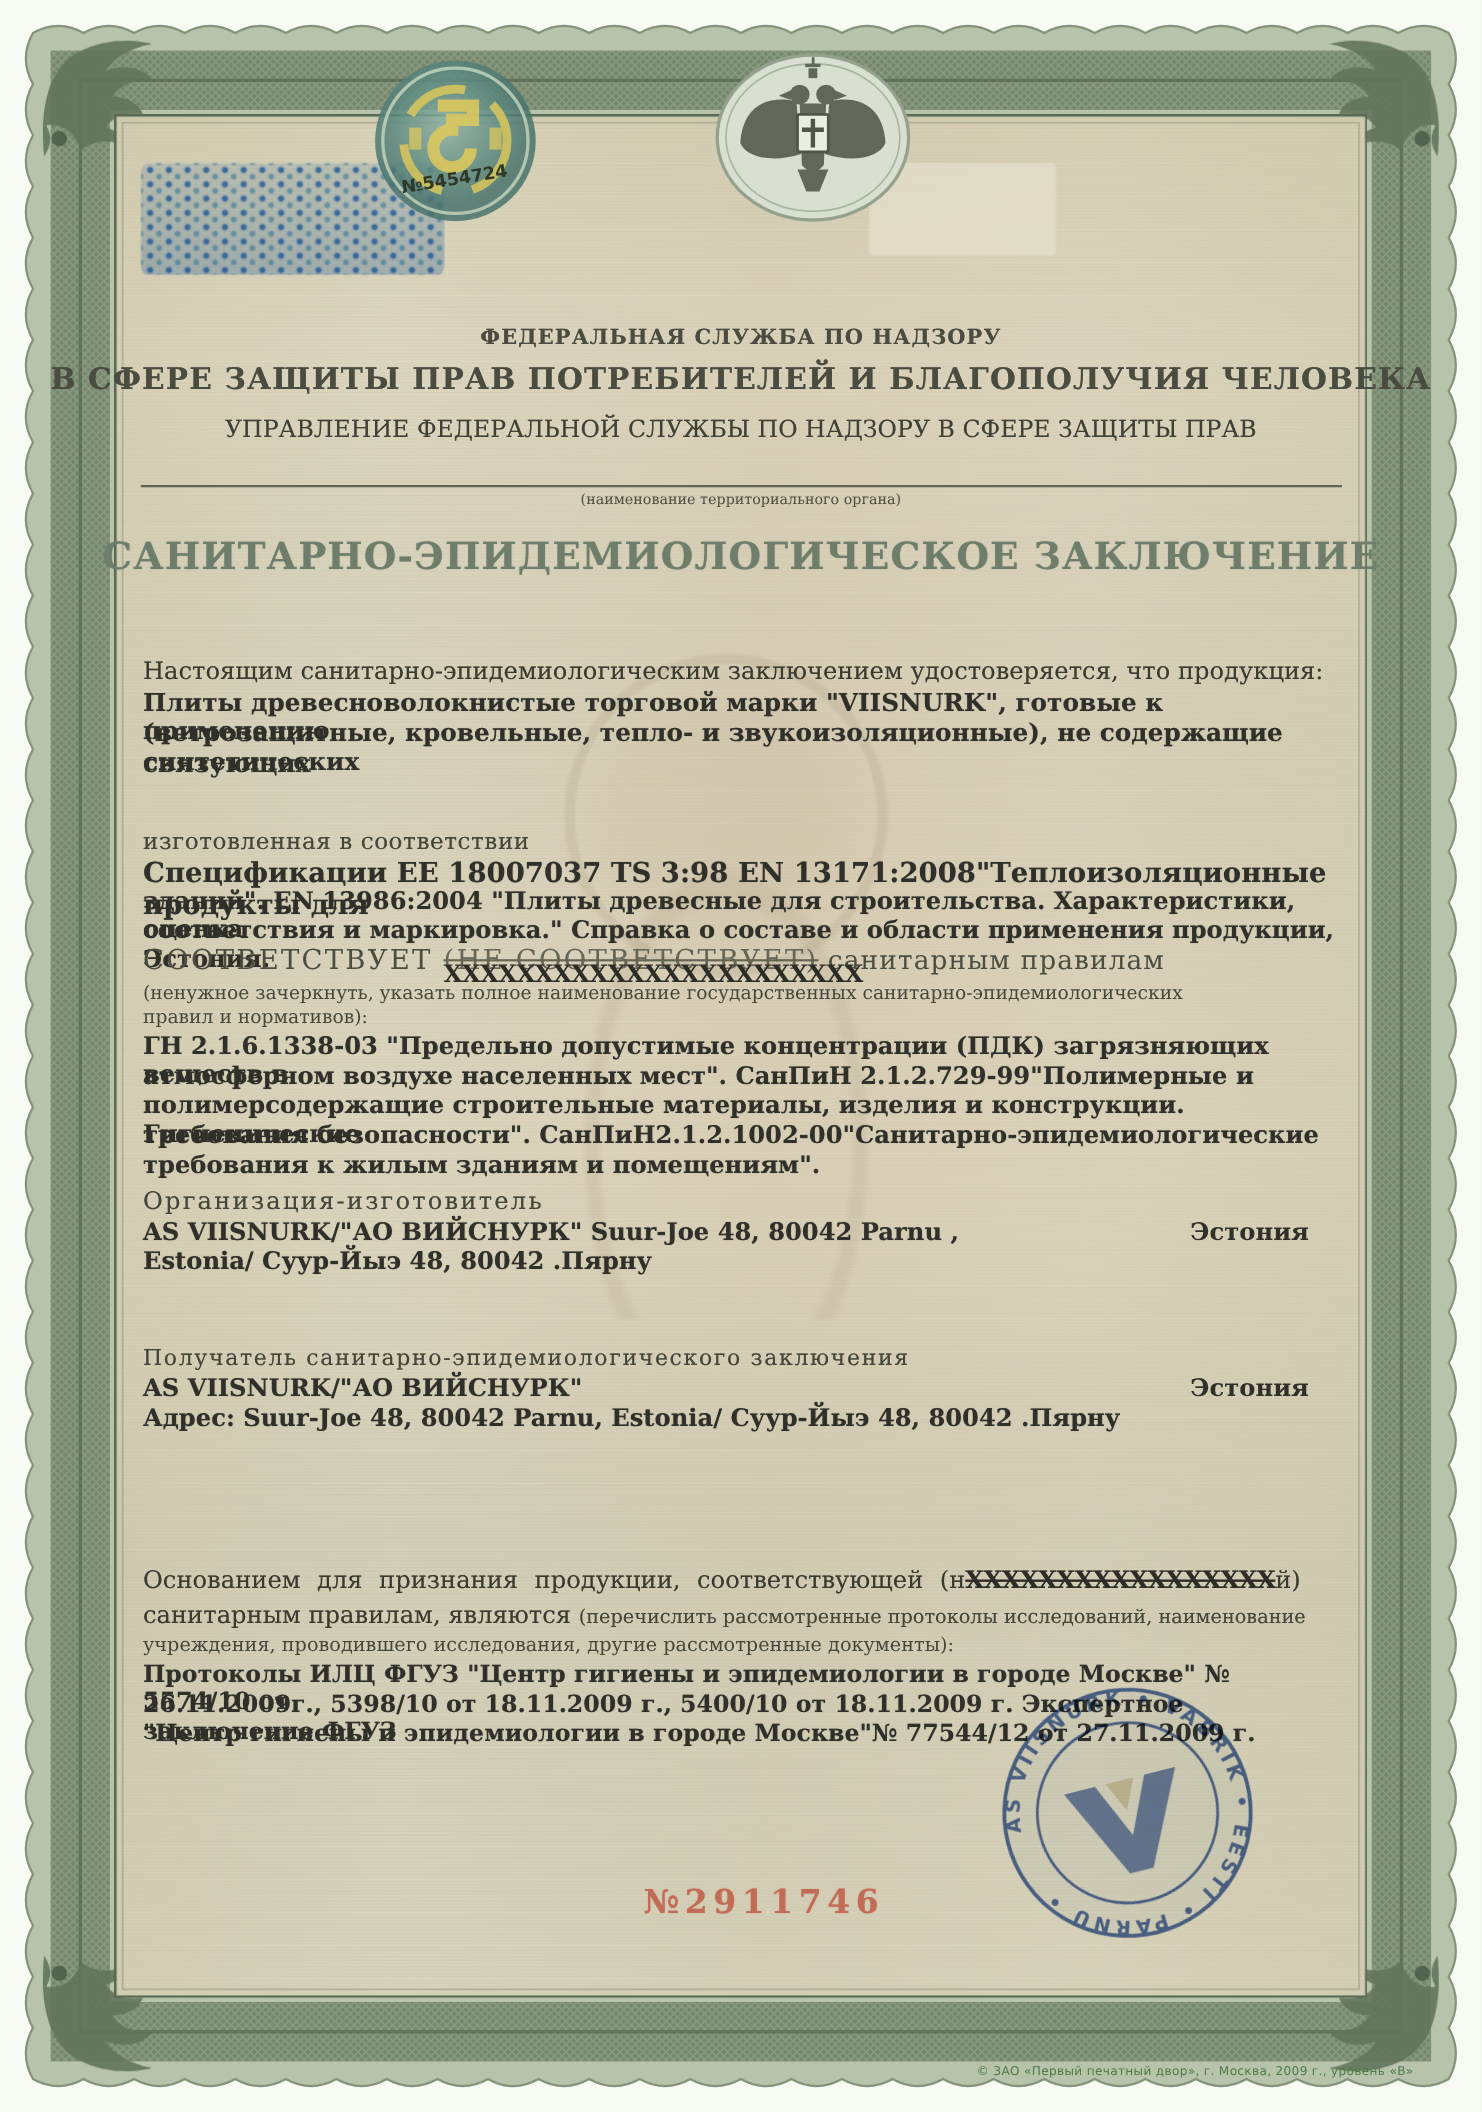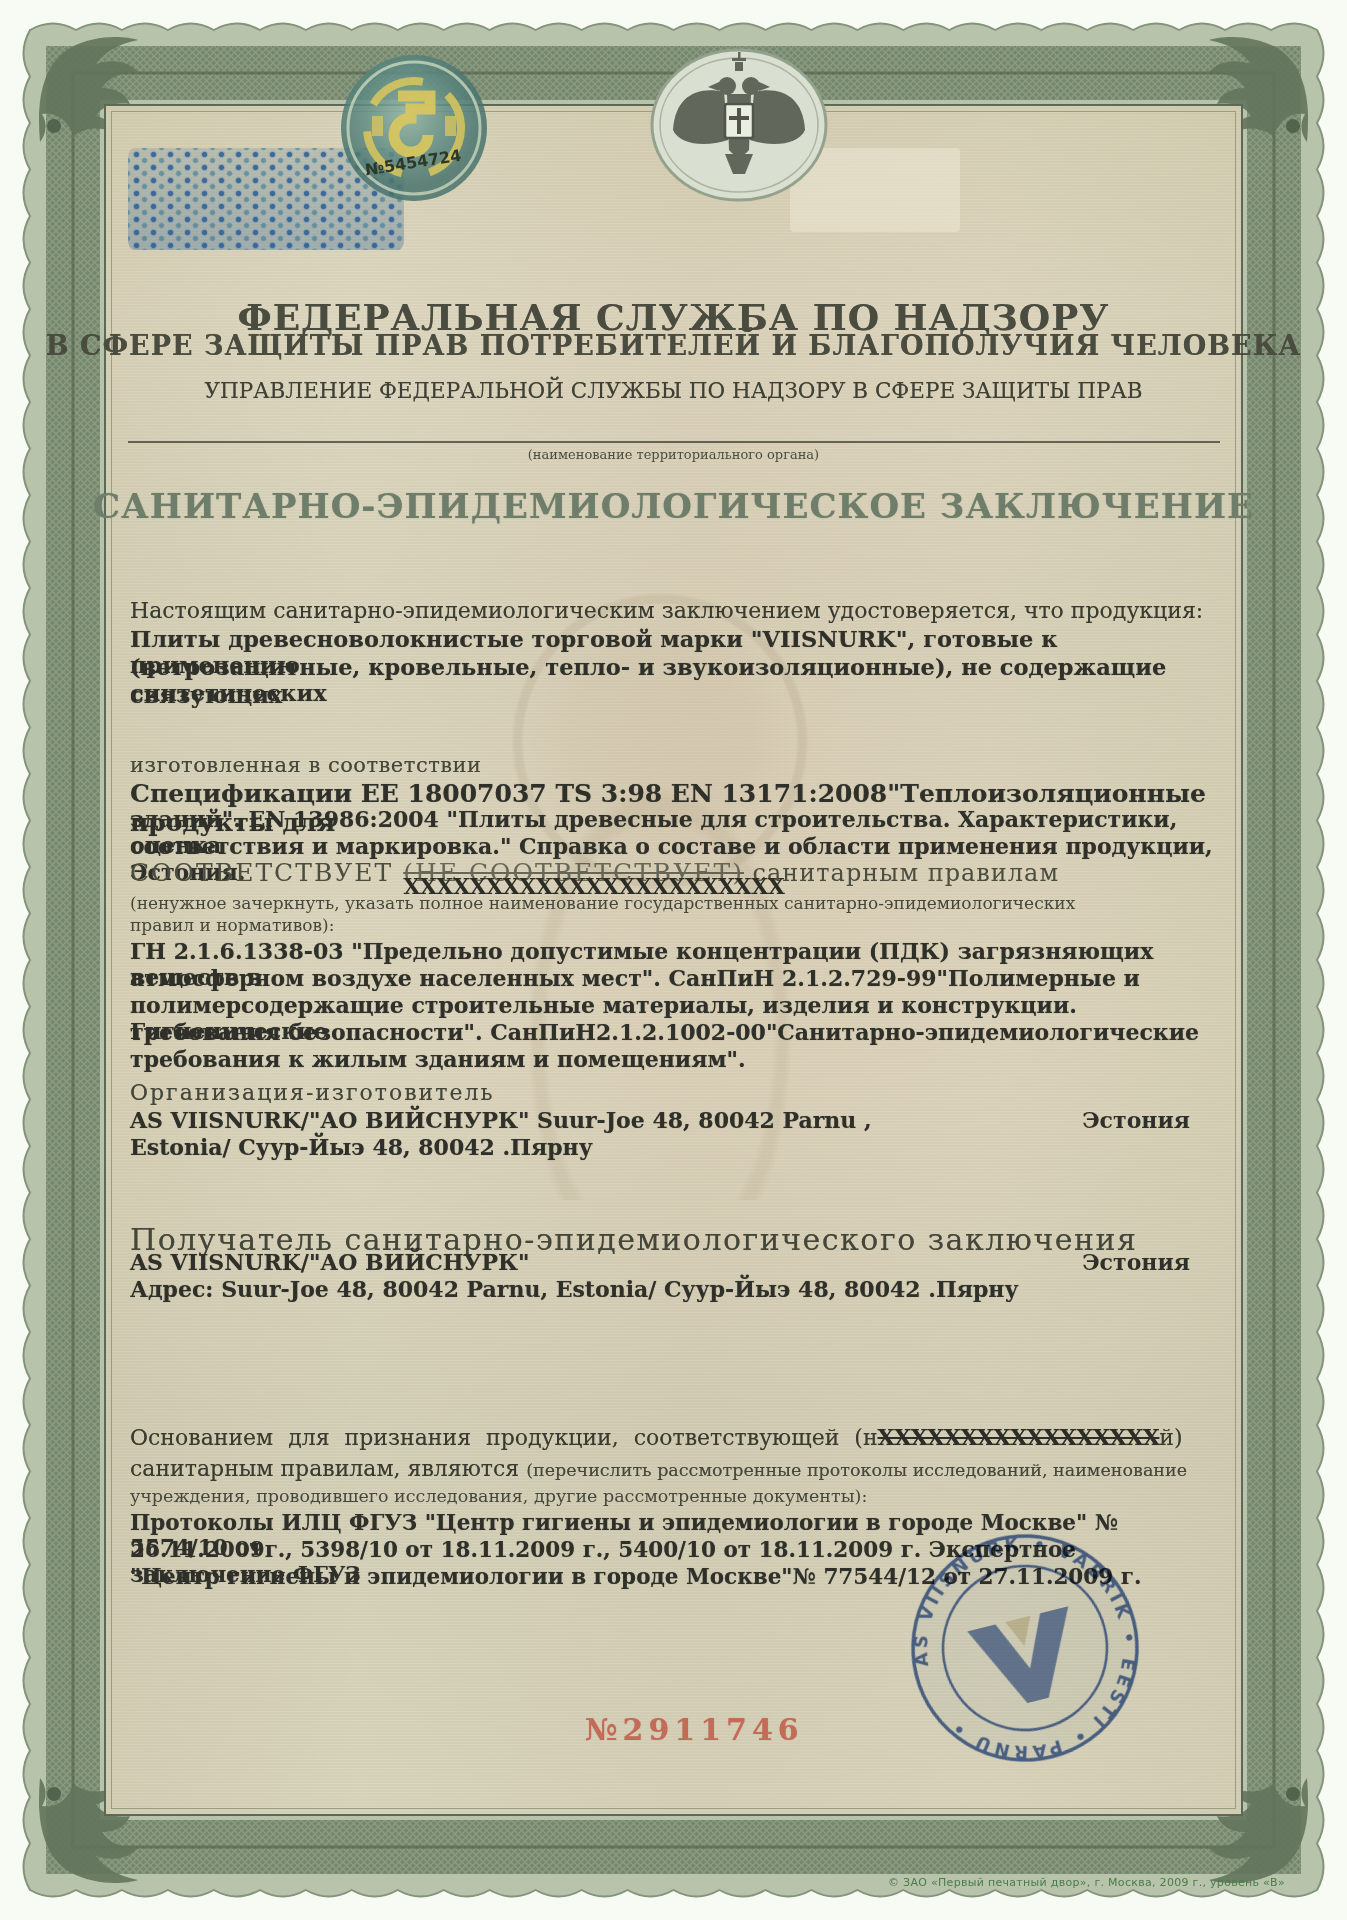--- a/index.html
+++ b/index.html
@@ -119,21 +119,21 @@
       <rect x="90" y="6" width="2.5" height="8"></rect>
       <path d="M79,48 L103,48 L101,104 Q91,116 81,104 Z"></path>
       <path d="M77,108 L105,108 L97,128 L85,128 Z"></path>
     </g>
     <rect x="77" y="58" width="28" height="34" rx="2" fill="#eaeee0" stroke="#4f554b" stroke-width="2.5"></rect>
     <path d="M91,62 V88 M81,72 H101" stroke="#4f554b" stroke-width="4"></path>
   </svg>
 
   <div class="content">
 
-    <div class="t c soft" style="top:296px;font-size:36px;font-weight:bold;letter-spacing:1px;color:#4a4c40;">ФЕДЕРАЛЬНАЯ СЛУЖБА ПО НАДЗОРУ</div>
+    <div class="t c soft" style="top:296px;font-size:19px;font-weight:bold;letter-spacing:1px;color:#4a4c40;">ФЕДЕРАЛЬНАЯ СЛУЖБА ПО НАДЗОРУ</div>
     <div class="t c soft" style="top:330px;font-size:27px;font-weight:bold;letter-spacing:1px;color:#4a4c40;">В СФЕРЕ ЗАЩИТЫ ПРАВ ПОТРЕБИТЕЛЕЙ И БЛАГОПОЛУЧИЯ  ЧЕЛОВЕКА</div>
 
     <div class="t c soft" style="top:378px;font-size:21.5px;font-weight:normal;color:#3f4136;">УПРАВЛЕНИЕ ФЕДЕРАЛЬНОЙ СЛУЖБЫ ПО НАДЗОРУ В СФЕРЕ ЗАЩИТЫ ПРАВ</div>
 
     <div class="rule"></div>
     <div class="t c" style="top:447px;font-size:13px;color:#4a4c40;">(наименование территориального органа)</div>
 
     <div class="t c" style="top:486px;font-size:34px;font-weight:bold;letter-spacing:1px;color:#6f7e6b;text-shadow:0 0 1px rgba(111,126,107,0.6);">САНИТАРНО-ЭПИДЕМИОЛОГИЧЕСКОЕ ЗАКЛЮЧЕНИЕ</div>
 
 
@@ -160,21 +160,21 @@
     <div class="t w bold" style="top:965px;font-size:22px;">атмосферном воздухе населенных мест". СанПиН 2.1.2.729-99"Полимерные и</div>
     <div class="t w bold" style="top:992px;font-size:22px;">полимерсодержащие строительные материалы, изделия и конструкции. Гигиенические</div>
     <div class="t w bold" style="top:1019px;font-size:22px;">требования безопасности". СанПиН2.1.2.1002-00"Санитарно-эпидемиологические</div>
     <div class="t w bold" style="top:1046px;font-size:22px;">требования к жилым зданиям и помещениям".</div>
 
     <div class="t w soft" style="top:1080px;font-size:22px;letter-spacing:2px;color:#44463a;">Организация-изготовитель</div>
     <div class="t w bold" style="top:1107px;font-size:22px;">AS VIISNURK/"АО ВИЙСНУРК" Suur-Joe 48,  80042 Parnu ,</div>
     <div class="t country" style="top:1107px;font-size:22px;">Эстония</div>
     <div class="t w bold" style="top:1134px;font-size:22px;">Estonia/ Суур-Йыэ 48,  80042 .Пярну</div>
 
-    <div class="t w soft" style="top:1222px;font-size:30px;letter-spacing:1.5px;color:#44463a;">Получатель санитарно-эпидемиологического заключения</div>
+    <div class="t w soft" style="top:1222px;font-size:20px;letter-spacing:1.5px;color:#44463a;">Получатель санитарно-эпидемиологического заключения</div>
     <div class="t w bold" style="top:1249px;font-size:22px;">AS VIISNURK/"АО ВИЙСНУРК"</div>
     <div class="t country" style="top:1249px;font-size:22px;">Эстония</div>
     <div class="t w bold" style="top:1276px;font-size:22px;">Адрес: Suur-Joe 48,  80042 Parnu,  Estonia/ Суур-Йыэ 48,  80042 .Пярну</div>
 
     <div class="t w soft" style="top:1424px;font-size:22px;word-spacing:8px;">
       <span>Основанием  для  признания  продукции,  соответствующей  (н</span><span class="xinline">ХХХХХХХХХХХХХХХХХ</span><span>й)</span>
     </div>
     <div class="t w soft" style="top:1456px;font-size:22px;">
       <span>санитарным правилам, являются </span><span style="font-size:17.5px;color:#45473b;">(перечислить рассмотренные протоколы исследований, наименование</span>
     </div>

